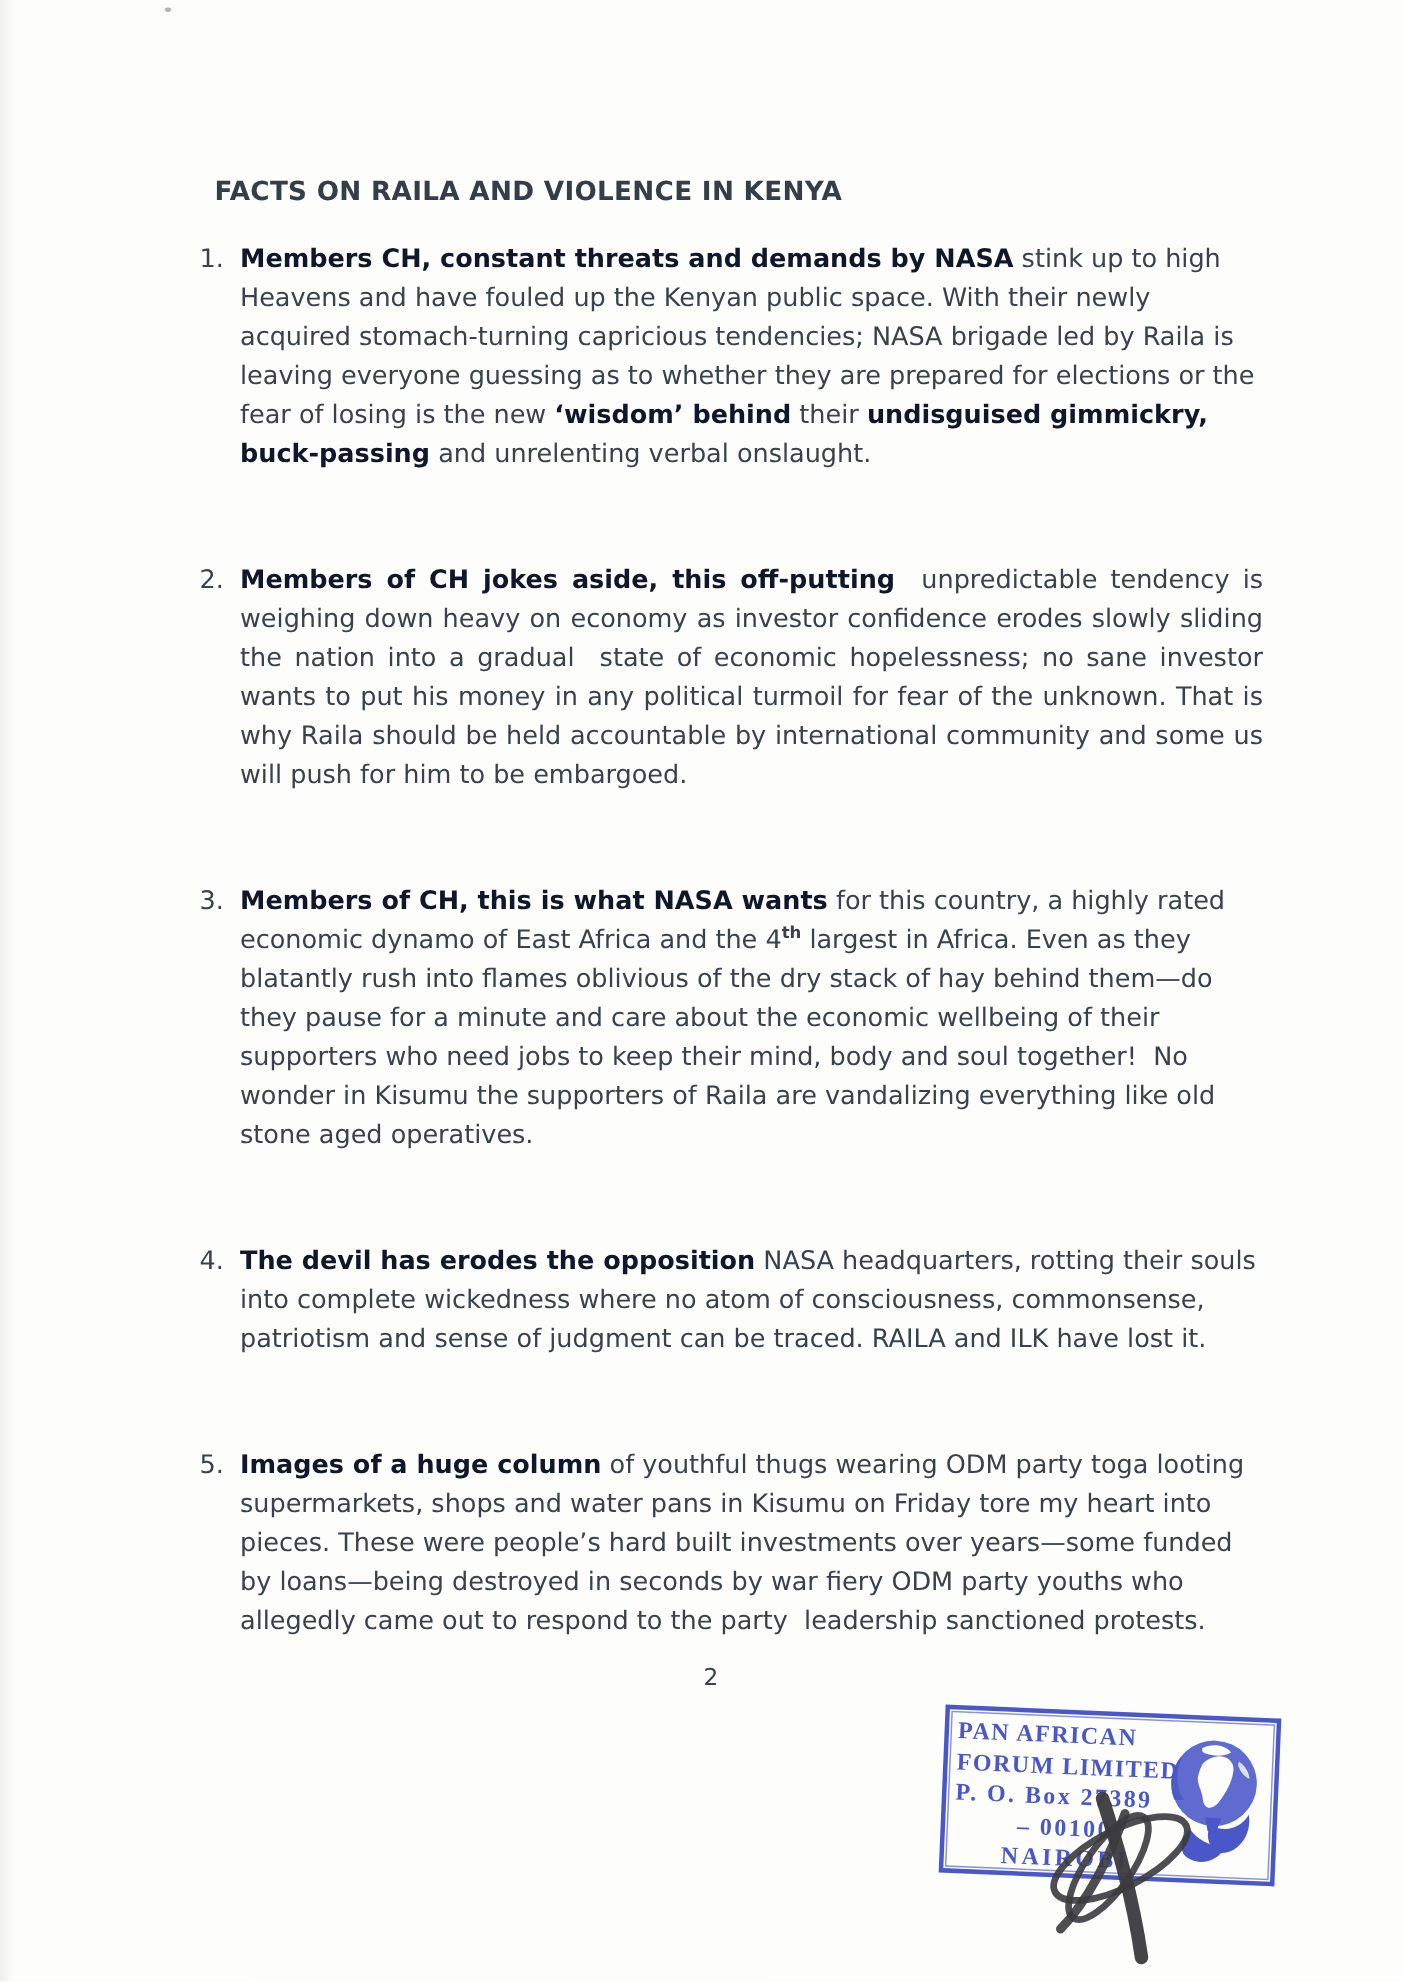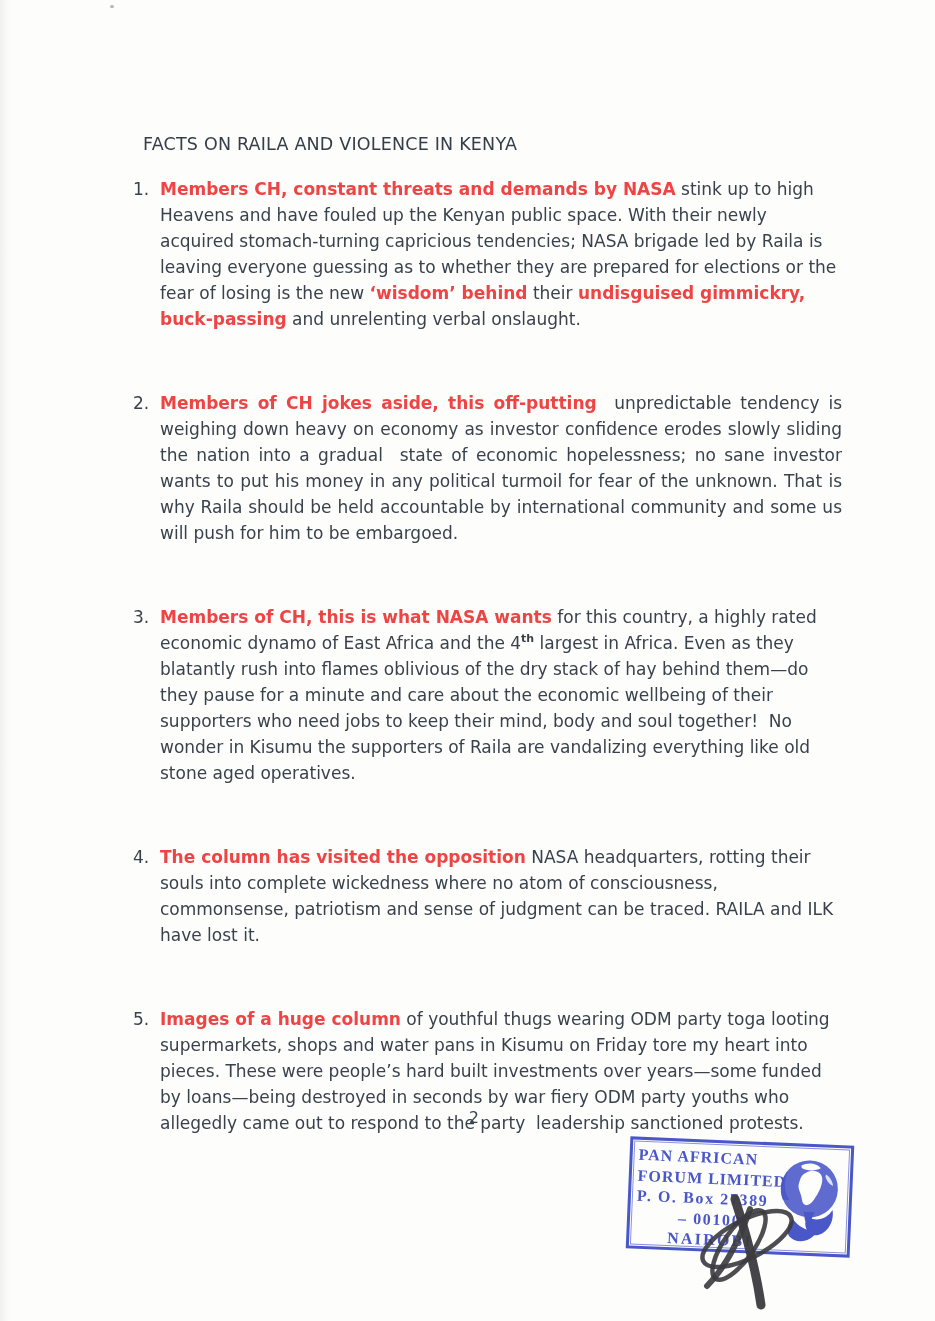--- a/index.html
+++ b/index.html
@@ -14,29 +14,29 @@
   
   .page::before{
     content:"";position:absolute;left:0;top:0;bottom:0;width:10px;
     background:linear-gradient(to right,rgba(0,0,0,0.05),rgba(0,0,0,0));
     pointer-events:none;
   }
   .speck{position:absolute;left:110px;top:5px;width:4px;height:3px;
     background:rgba(90,90,100,0.45);border-radius:50%;}
   .content{position:absolute;left:133px;top:116px;width:709px;}
   .doc-title{
-    font-weight:normal;font-size:17.5px;line-height:24px;
-    letter-spacing:.2px;color:#343e48;margin:16px 0 20px 10px;
+    font-weight:bold;font-size:17.5px;line-height:24px;
+    letter-spacing:.2px;color:#343e48;margin:0 0 20px 10px;
   }
   .facts-list{font-size:17px;line-height:26px;}
   .item{position:relative;padding-left:27px;text-align:left;}
   .item + .item{margin-top:58px;}
   .item.justify{text-align:justify;}
   .item .num{position:absolute;left:0;top:0;}
-  .item .b{font-weight:bold;color:#ef4444;}
+  .item .b{font-weight:bold;color:#0f172a;}
   .item sup{font-size:11px;line-height:0;vertical-align:super;font-weight:bold;}
   .page-number{
     position:absolute;left:133px;top:1109px;width:682px;
     text-align:center;font-size:15.5px;color:#39424c;
   }
   
   .stamp{
     position:absolute;left:628px;top:1141px;width:224px;height:112px;
     transform:rotate(2.4deg);
     border:3px solid var(--ink,#3a49c4);
@@ -65,21 +65,21 @@
 
 <div class="page" style="--text: #39424c; --ink: #3a49c4; --sig: #3b3b3f;">
   <div class="speck"></div>
 
   <div class="content">
     <h1 class="doc-title">FACTS ON RAILA AND VIOLENCE IN KENYA</h1>
     <div class="facts-list">
         <div class="item"><span class="num">1.</span><span class="b">Members CH, constant threats and demands by NASA</span><span> stink up to high Heavens and have fouled up the Kenyan public space. With their newly acquired stomach-turning capricious tendencies; NASA brigade led by Raila is leaving everyone guessing as to whether they are prepared for elections or the fear of losing is the new </span><span class="b">‘wisdom’ behind</span><span> their </span><span class="b">undisguised gimmickry, buck-passing</span><span> and unrelenting verbal onslaught.</span></div>
         <div class="item justify"><span class="num">2.</span><span class="b">Members of CH jokes aside, this off-putting</span><span>&nbsp; unpredictable tendency is weighing down heavy on economy as investor confidence erodes slowly sliding the nation into a gradual&nbsp; state of economic hopelessness; no sane investor wants to put his money in any political turmoil for fear of the unknown. That is why Raila should be held accountable by international community and some us will push for him to be embargoed.</span></div>
         <div class="item"><span class="num">3.</span><span class="b">Members of CH, this is what NASA wants</span><span> for this country, a highly rated economic dynamo of East Africa and the 4</span><sup>th</sup><span> largest in Africa. Even as they blatantly rush into flames oblivious of the dry stack of hay behind them—do they pause for a minute and care about the economic wellbeing of their supporters who need jobs to keep their mind, body and soul together!&nbsp; No wonder in Kisumu the supporters of Raila are vandalizing everything like old stone aged operatives.</span></div>
-        <div class="item"><span class="num">4.</span><span class="b">The column has visited the opposition</span><span> NASA headquarters, rotting their souls into complete wickedness where no atom of consciousness, commonsense, patriotism and sense of judgment can be traced. RAILA and ILK have lost it.</span></div>
+        <div class="item"><span class="num">4.</span><span class="b">The devil has erodes the opposition</span><span> NASA headquarters, rotting their souls into complete wickedness where no atom of consciousness, commonsense, patriotism and sense of judgment can be traced. RAILA and ILK have lost it.</span></div>
         <div class="item"><span class="num">5.</span><span class="b">Images of a huge column</span><span> of youthful thugs wearing ODM party toga looting supermarkets, shops and water pans in Kisumu on Friday tore my heart into pieces. These were people’s hard built investments over years—some funded by loans—being destroyed in seconds by war fiery ODM party youths who allegedly came out to respond to the party&nbsp; leadership sanctioned protests.</span></div>
       </div>
   </div>
 
   <div class="page-number">2</div>
 
   <div class="stamp">
     <div class="stamp-text">
         <div class="line0">PAN AFRICAN</div>
         <div class="line1">FORUM LIMITED</div>

